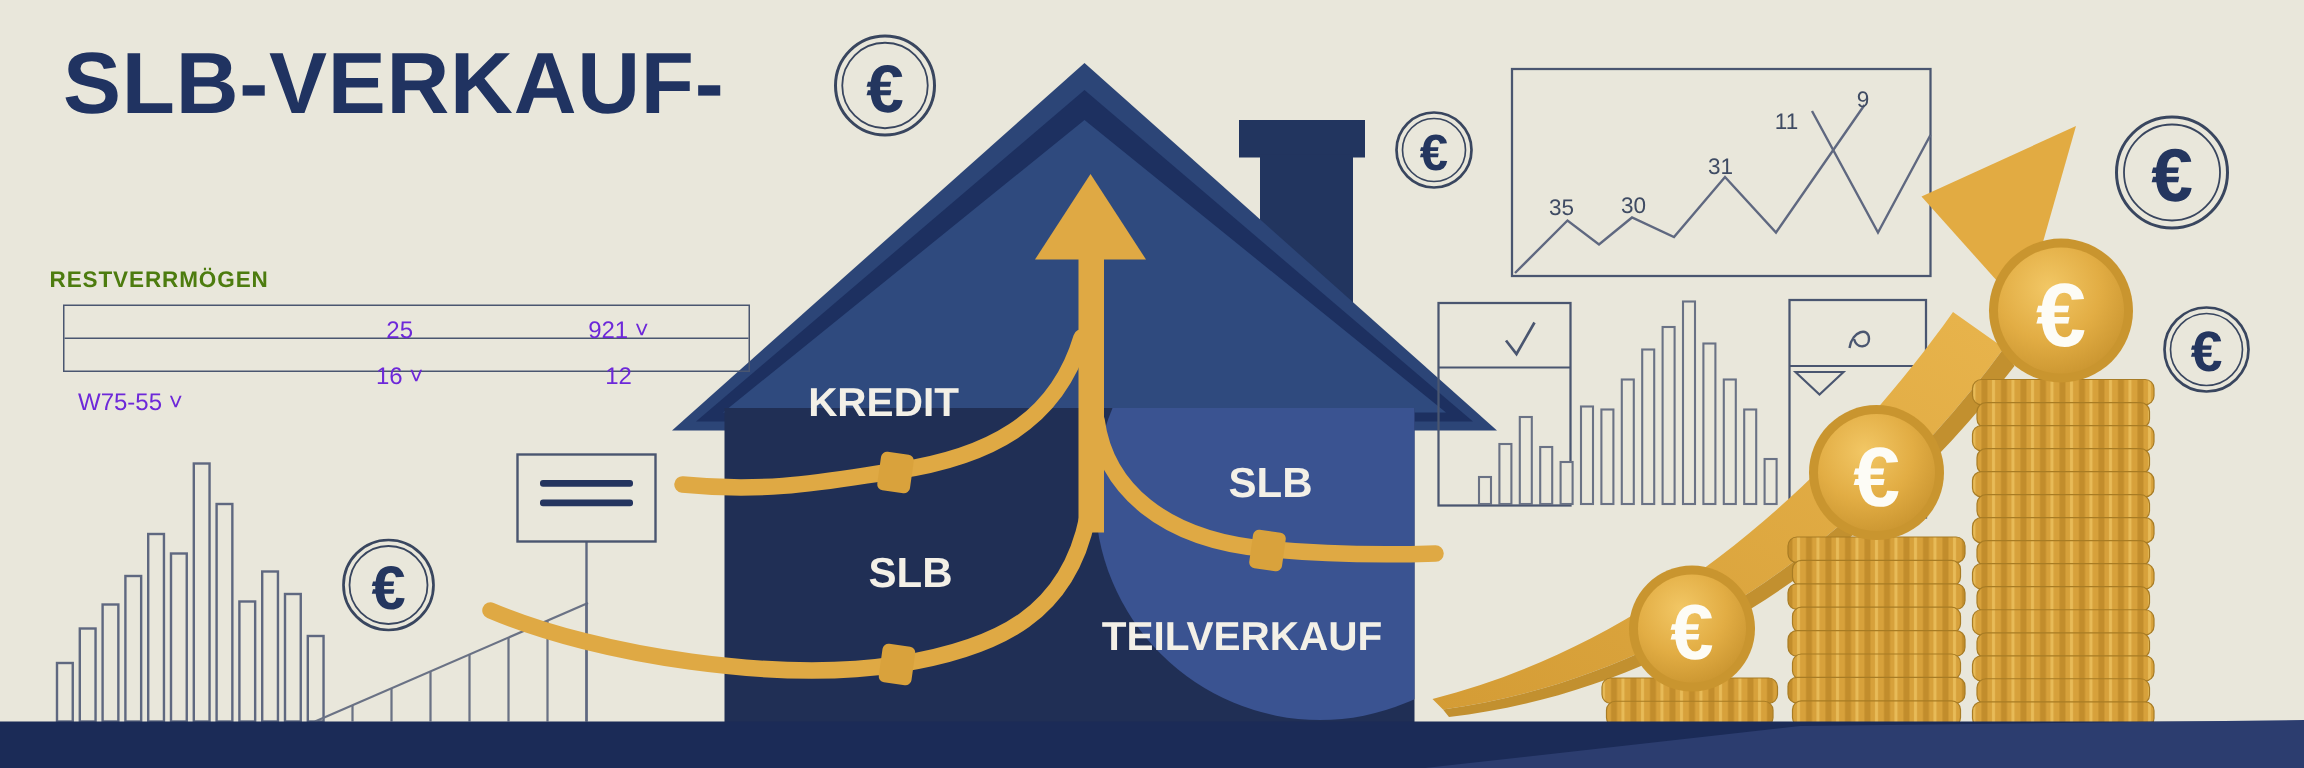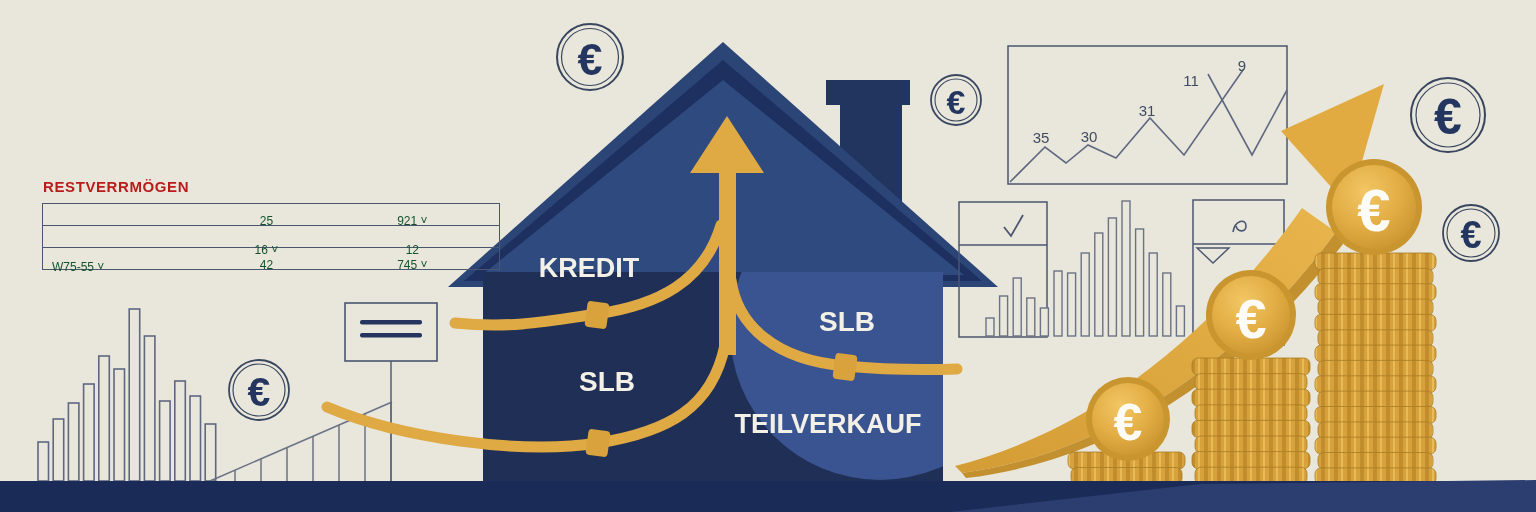--- a/index.html
+++ b/index.html
@@ -1,24 +1,24 @@
 <!DOCTYPE html>
 <html><head>
 <meta charset="utf-8">
 <style>
   html,body{margin:0;padding:0;background:#d8d6cc;}
   .stage{position:relative;width:1536px;height:512px;background:#e9e7db;overflow:hidden;
          font-family:"Liberation Sans",sans-serif;}
   .stage svg{position:absolute;left:0;top:0;}
   .title{position:absolute;left:42px;top:24px;font-size:58px;line-height:64px;font-weight:bold;
          color:#203361;letter-spacing:.5px;white-space:nowrap;}
-  .caption{position:absolute;left:43px;top:178px;font-size:15px;font-weight:bold;color:#b91c1c;
+  .caption{position:absolute;left:33px;top:178px;font-size:15px;font-weight:bold;color:#4d7c0f;
            letter-spacing:.6px;}
   .mini-table{position:absolute;left:42px;top:203px;width:456px;border:1.6px solid #4a5670;
-              color:#14532d;font-size:12px;}
+              color:#6d28d9;font-size:16px;}
   .mini-table .row{display:grid;grid-template-columns:36% 26% 38%;height:21px;align-items:center;}
   .mini-table .row + .row{border-top:1.3px solid #4a5670;}
   .mini-table .cell{text-align:center;white-space:nowrap;}
   .mini-table .cell.first{text-align:left;padding-left:9px;margin-top:34px;}
   
   #left-bars rect{fill:#e9e7db;stroke:#5f6880;stroke-width:1.6;}
   #mid-bars rect{fill:#e9e7db;stroke:#6a7285;stroke-width:1.4;}
   #ramp line{stroke:#6a7285;stroke-width:1.5;}
   .stackg rect{fill:url(#stripes);stroke:#a87c24;stroke-width:.8;}
 </style>
@@ -245,35 +245,31 @@
     <text x="1448" y="117" text-anchor="middle" dominant-baseline="central" font-size="50" font-weight="bold" fill="#24365f">€</text>
   </g>
   <g>
     <circle cx="1471" cy="233" r="28" fill="#e9e7db" stroke="#39465f" stroke-width="1.8"></circle>
     <circle cx="1471" cy="233" r="24" fill="none" stroke="#39465f" stroke-width="1.1"></circle>
     <text x="1471" y="235" text-anchor="middle" dominant-baseline="central" font-size="38" font-weight="bold" fill="#24365f">€</text>
   </g>
 </svg>
 
 <div class="title">
+  <div>SLB-VERKAUF-</div>
 </div>
 
 <div class="caption">RESTVERRMÖGEN</div>
 
 <div class="mini-table">
   <div class="row">
     <span class="cell first"></span>
     <span class="cell">25</span>
     <span class="cell">921 ˅</span>
   </div>
   <div class="row">
     <span class="cell first">W75-55 ˅</span>
     <span class="cell">16 ˅</span>
     <span class="cell">12</span>
   </div>
-  <div class="row">
-    <span class="cell first"></span>
-    <span class="cell">42</span>
-    <span class="cell">745 ˅</span>
-  </div>
 </div>
 
 </div>
 
 </body></html>

